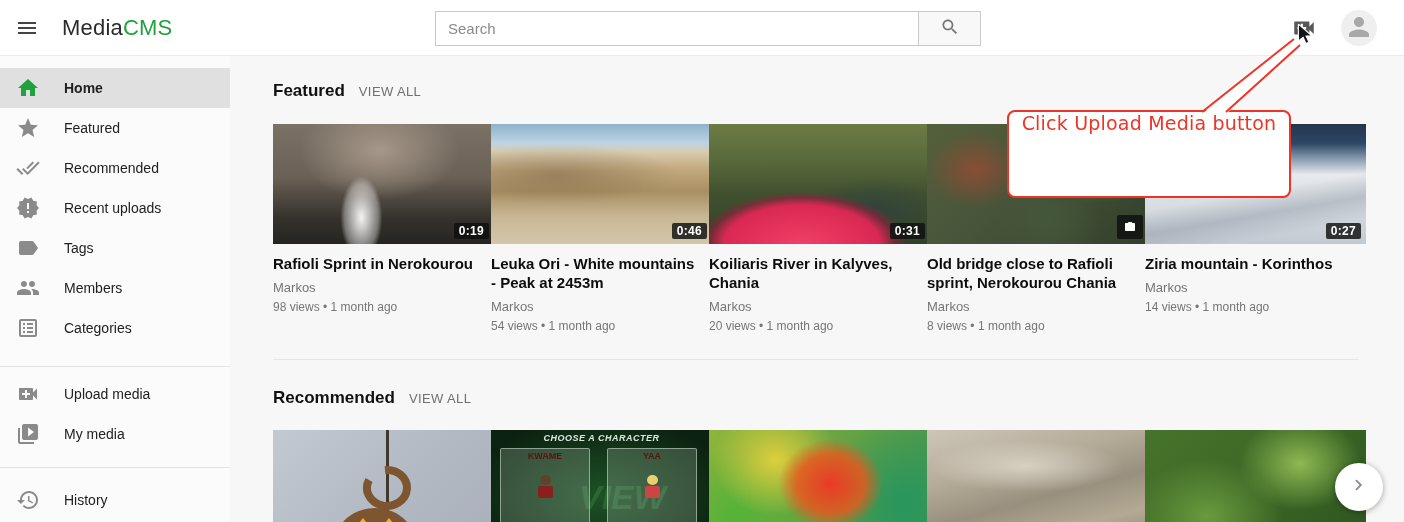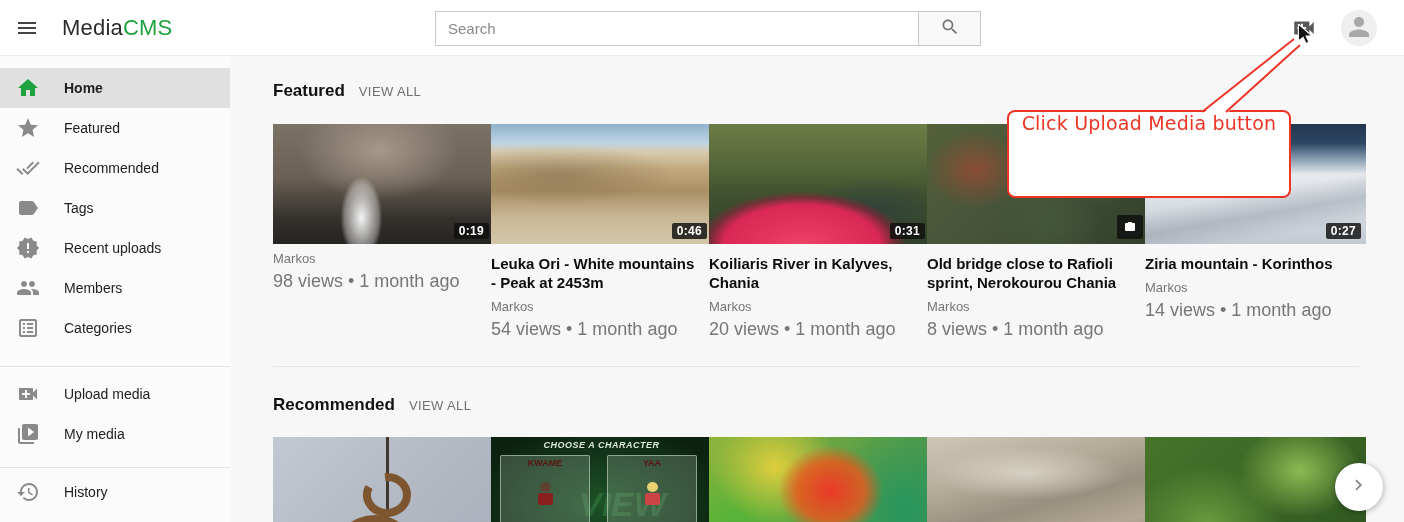--- a/index.html
+++ b/index.html
@@ -26,21 +26,21 @@
 
   
   .sidebar { position:absolute; left:0; top:56px; width:230px; height:466px; background:#fbfbfb; z-index:5; }
   .nav { padding-top:12px; }
   .nav-item { height:40px; display:flex; align-items:center; padding-left:16px; cursor:pointer; }
   .nav-item .ic { width:24px; height:24px; flex:0 0 24px; }
   .nav-item .lbl { margin-left:24px; font-size:14px; color:#212121; white-space:nowrap; }
   .nav-item.active { background:#e0e0e0; }
   .nav-item.active .lbl { font-weight:700; }
   .nav-div { border-top:1px solid #e4e4e4; margin-top:18px; padding-top:7px; }
-  .nav-div2 { border-top:1px solid #e4e4e4; margin-top:13px; padding-top:4px;text-align:right; }
+  .nav-div2 { border-top:1px solid #e4e4e4; margin-top:13px; padding-top:12px;text-align:right; }
   .sb-track { position:absolute; left:219px; top:56px; width:10px; height:466px; background:#f4f4f4; }
   .sb-thumb { position:absolute; left:220px; top:58px; width:8px; height:310px; background:#c2c2c2;
     border-radius:4px; cursor:pointer; }
 
   
   .main { position:absolute; left:230px; top:56px; width:1174px; height:466px; background:#f7f7f7; overflow:hidden; }
   .section-head { display:flex; align-items:baseline; padding-left:43px; }
   .sec-title { font-size:17px; font-weight:700; color:#111; }
   .view-all { margin-left:14px; font-size:13px; font-weight:500; color:#707070;
     letter-spacing:.4px; cursor:pointer; }
@@ -48,21 +48,21 @@
   .cards { display:flex; gap:3px; padding-left:43px; margin-top:23px; }
   .card { width:215px; }
   .thumb { position:relative; width:221px; height:120px; cursor:pointer; overflow:hidden; }
   .dur { position:absolute; right:5px; bottom:5px; background:rgba(15,15,15,.82); color:#fff;
     font-size:12px; font-weight:700; padding:1px 5px; border-radius:2px; letter-spacing:.3px; }
   .cam-badge { position:absolute; right:5px; bottom:5px; background:rgba(15,15,15,.82);
     padding:4px 6px 2px; border-radius:2px; }
   .vtitle { margin-top:10px; font-size:15px; line-height:19px; font-weight:700; color:#0d0d0d;
     cursor:pointer; padding-right:8px; }
   .vauthor { margin-top:7px; font-size:13px; color:#767676; cursor:pointer; }
-  .vmeta { margin-top:5px; font-size:18px; color:#767676; }
+  .vmeta { margin-top:5px; font-size:12px; color:#767676; }
   .rec-sect { margin-top:0; border-top:1px solid #e6e6e6; margin-left:43px; margin-right:45px; }
   .rec-head { padding-left:0; padding-top:28px; }
   .rec-cards { padding-left:0; margin-top:22px; }
 
   
   .t-v1 { background:
     radial-gradient(28px 55px at 40% 78%, rgba(255,255,255,.95), rgba(255,255,255,.35) 60%, transparent 75%),
     radial-gradient(100px 62px at 48% 22%, #a6988a, transparent 80%),
     linear-gradient(to bottom, #7b7266 0%, #6a6055 45%, #35322d 78%, #262421 100%); }
   .t-v2 { background:
@@ -184,32 +184,32 @@
       <span class="ic">
         <svg width="24" height="24" viewBox="0 0 24 24">
             <path fill="#8a8a8a" d="M18 7l-1.41-1.41-6.34 6.34 1.41 1.41L18 7zm4.24-1.41L11.66 16.17 7.48 12l-1.41 1.41L11.66 19l12-12-1.42-1.41zM.41 13.41L6 19l1.41-1.41L1.83 12 .41 13.41z"></path>
           </svg>
       </span>
       <span class="lbl">Recommended</span>
     </div>
     <div class="nav-item">
       <span class="ic">
         <svg width="24" height="24" viewBox="0 0 24 24">
+            <path fill="#8a8a8a" d="M23 12l-2.44-2.79.34-3.69-3.61-.82-1.89-3.2L12 2.96 8.6 1.5 6.71 4.69 3.1 5.5l.34 3.7L1 12l2.44 2.79-.34 3.7 3.61.82L8.6 22.5l3.4-1.47 3.4 1.46 1.89-3.19 3.61-.82-.34-3.69L23 12zm-10 5h-2v-2h2v2zm0-4h-2V7h2v6z"></path>
+          </svg>
+      </span>
+      <span class="lbl">Recent uploads</span>
+    </div>
+    <div class="nav-item">
+      <span class="ic">
+        <svg width="24" height="24" viewBox="0 0 24 24">
             <path fill="#8a8a8a" d="M17.63 5.84C17.27 5.33 16.67 5 16 5L5 5.01C3.9 5.01 3 5.9 3 7v10c0 1.1.9 1.99 2 1.99L16 19c.67 0 1.27-.33 1.63-.84L22 12l-4.37-6.16z"></path>
           </svg>
       </span>
       <span class="lbl">Tags</span>
-    </div>
-    <div class="nav-item">
-      <span class="ic">
-        <svg width="24" height="24" viewBox="0 0 24 24">
-            <path fill="#8a8a8a" d="M23 12l-2.44-2.79.34-3.69-3.61-.82-1.89-3.2L12 2.96 8.6 1.5 6.71 4.69 3.1 5.5l.34 3.7L1 12l2.44 2.79-.34 3.7 3.61.82L8.6 22.5l3.4-1.47 3.4 1.46 1.89-3.19 3.61-.82-.34-3.69L23 12zm-10 5h-2v-2h2v2zm0-4h-2V7h2v6z"></path>
-          </svg>
-      </span>
-      <span class="lbl">Recent uploads</span>
     </div>
     <div class="nav-item">
       <span class="ic">
         <svg width="24" height="24" viewBox="0 0 24 24">
             <path fill="#8a8a8a" d="M16 11c1.66 0 2.99-1.34 2.99-3S17.66 5 16 5c-1.66 0-3 1.34-3 3s1.34 3 3 3zm-8 0c1.66 0 2.99-1.34 2.99-3S9.66 5 8 5C6.34 5 5 6.34 5 8s1.34 3 3 3zm0 2c-2.33 0-7 1.17-7 3.5V19h14v-2.5c0-2.33-4.67-3.5-7-3.5zm8 0c-.29 0-.62.02-.97.05 1.16.84 1.97 1.97 1.97 3.45V19h6v-2.5c0-2.33-4.67-3.5-7-3.5z"></path>
           </svg>
       </span>
       <span class="lbl">Members</span>
     </div>
     <div class="nav-item">
@@ -258,20 +258,21 @@
   <div class="section-head featured-head">
     <span class="sec-title">Featured</span>
     <span class="view-all">VIEW ALL</span>
   </div>
 
   <div class="cards">
     <div class="card">
       <div class="thumb t-v1">
         <span class="dur">0:19</span>
       </div>
+      <div class="vtitle">Rafioli Sprint in Nerokourou</div>
       <div class="vauthor">Markos</div>
       <div class="vmeta">98 views • 1 month ago</div>
     </div>
     <div class="card">
       <div class="thumb t-v2">
         <span class="dur">0:46</span>
       </div>
       <div class="vtitle">Leuka Ori - White mountains - Peak at 2453m</div>
       <div class="vauthor">Markos</div>
       <div class="vmeta">54 views • 1 month ago</div>

